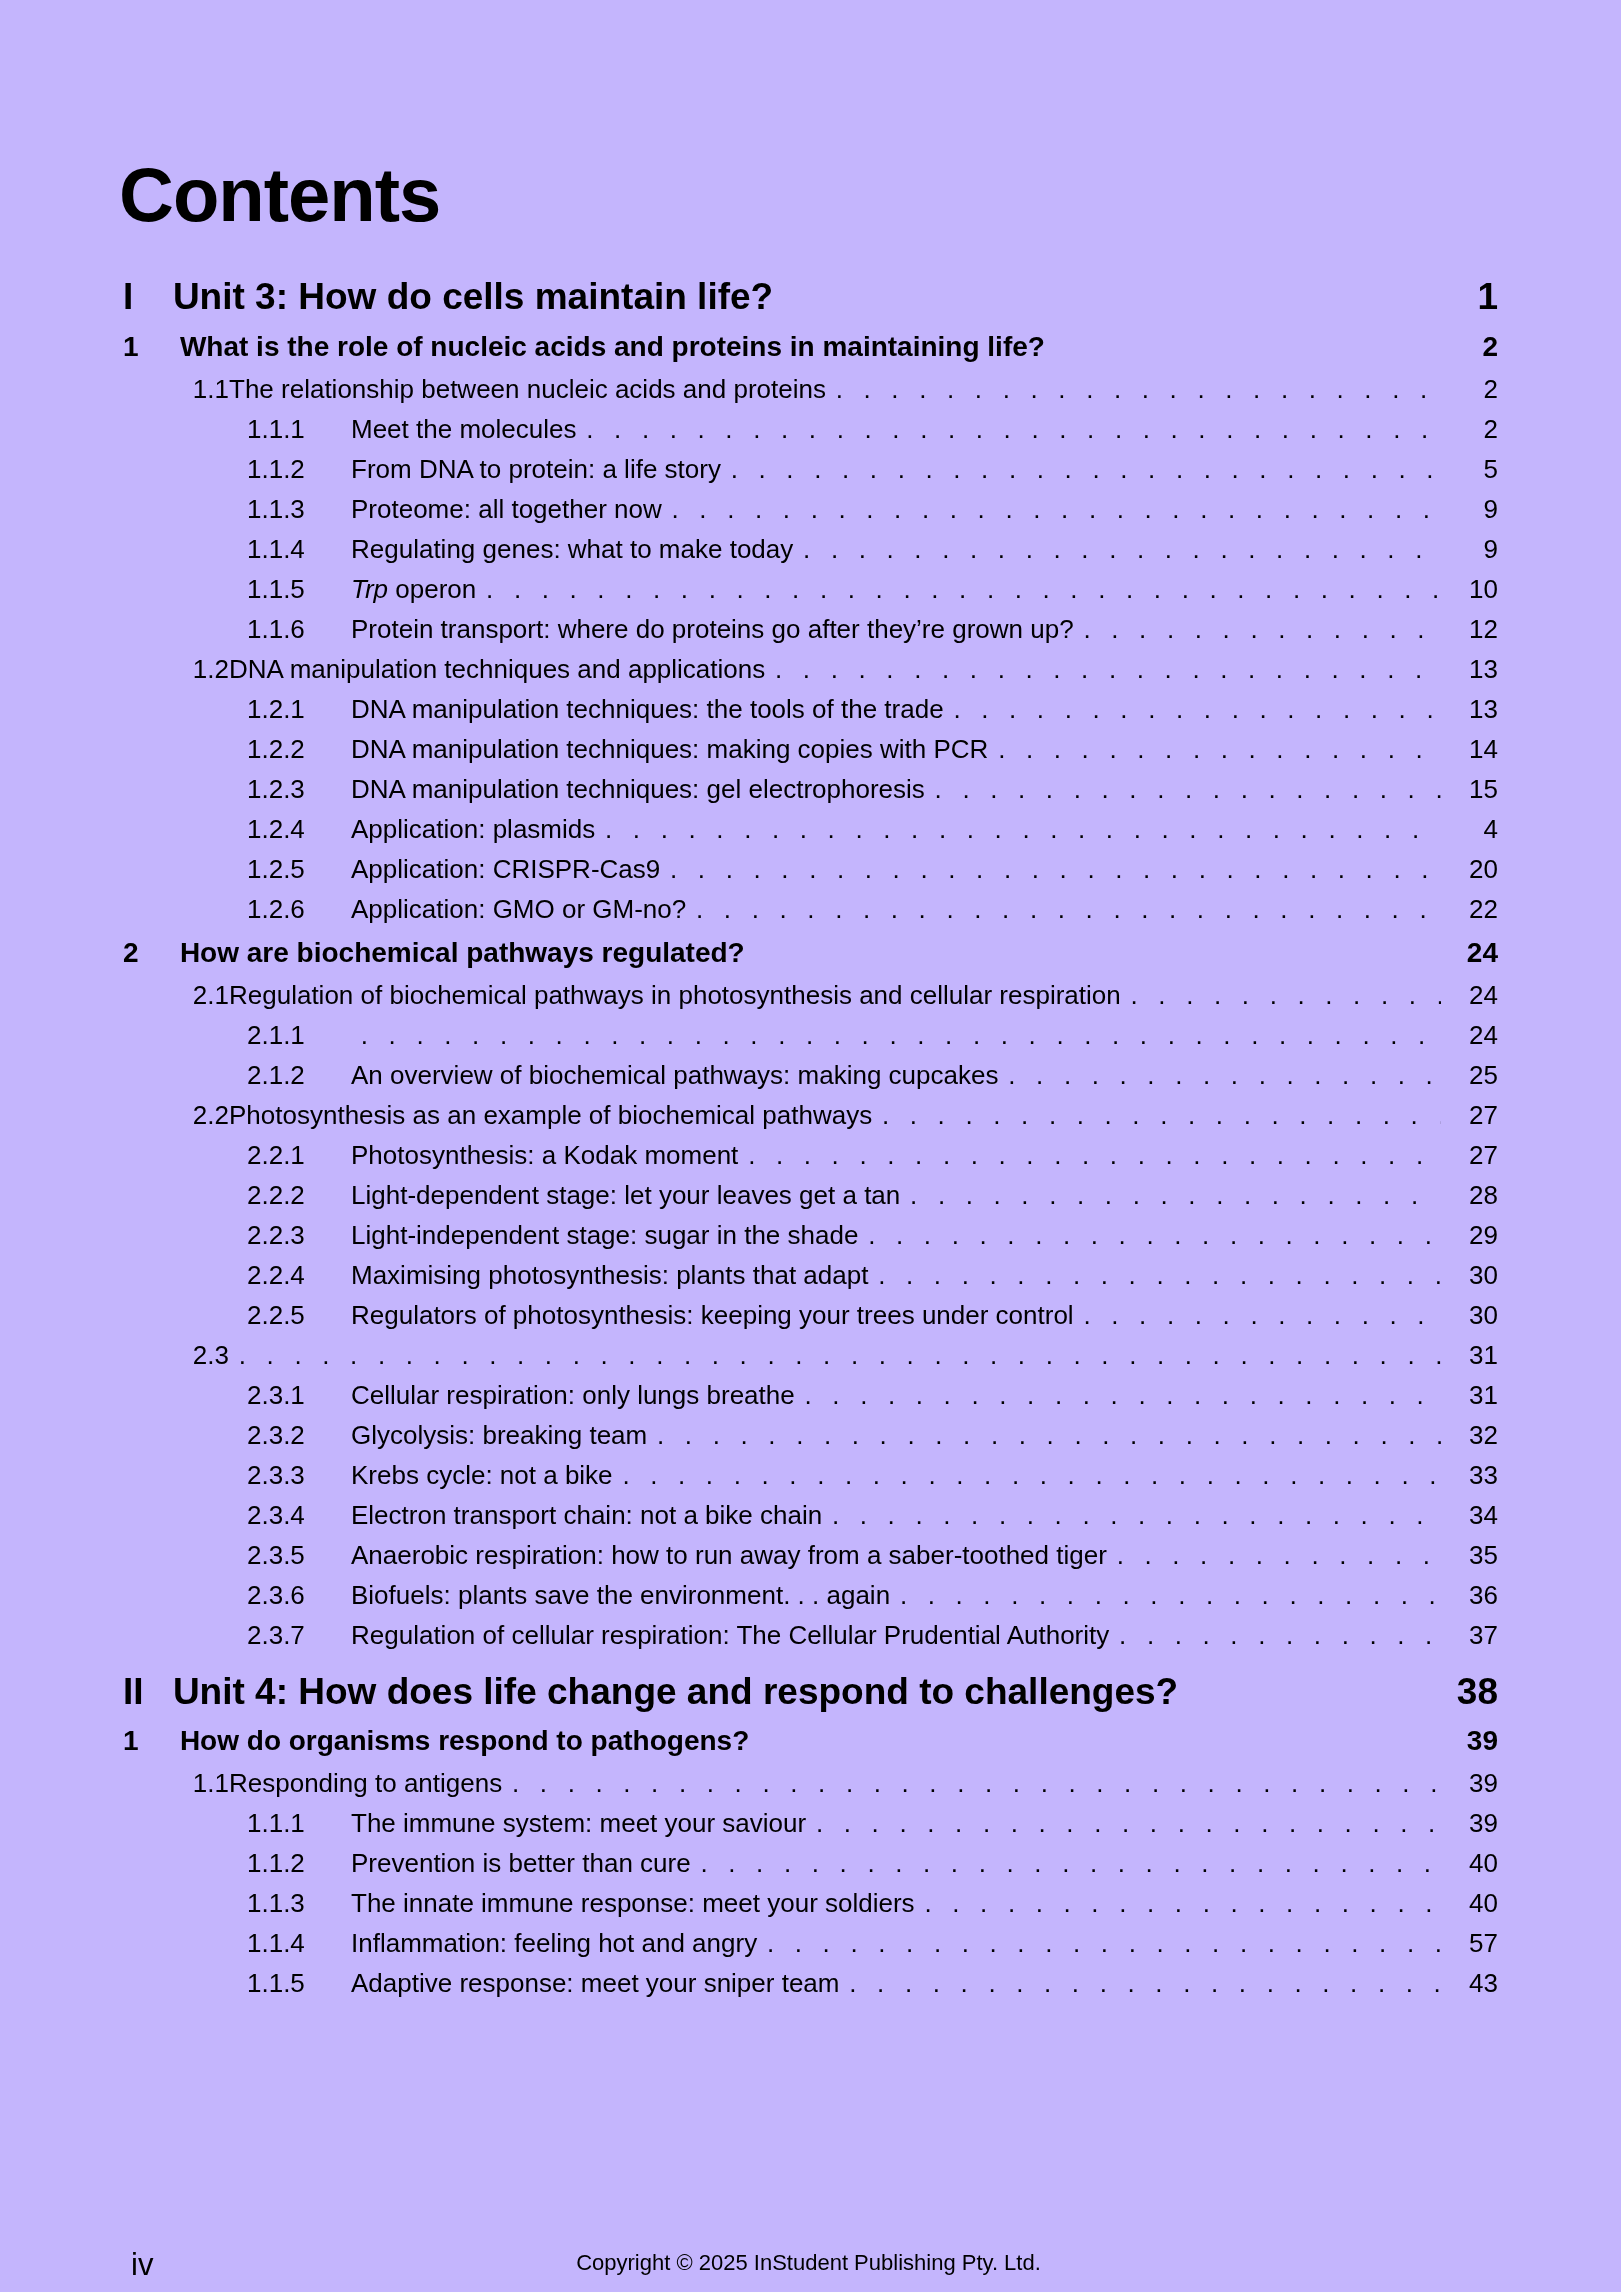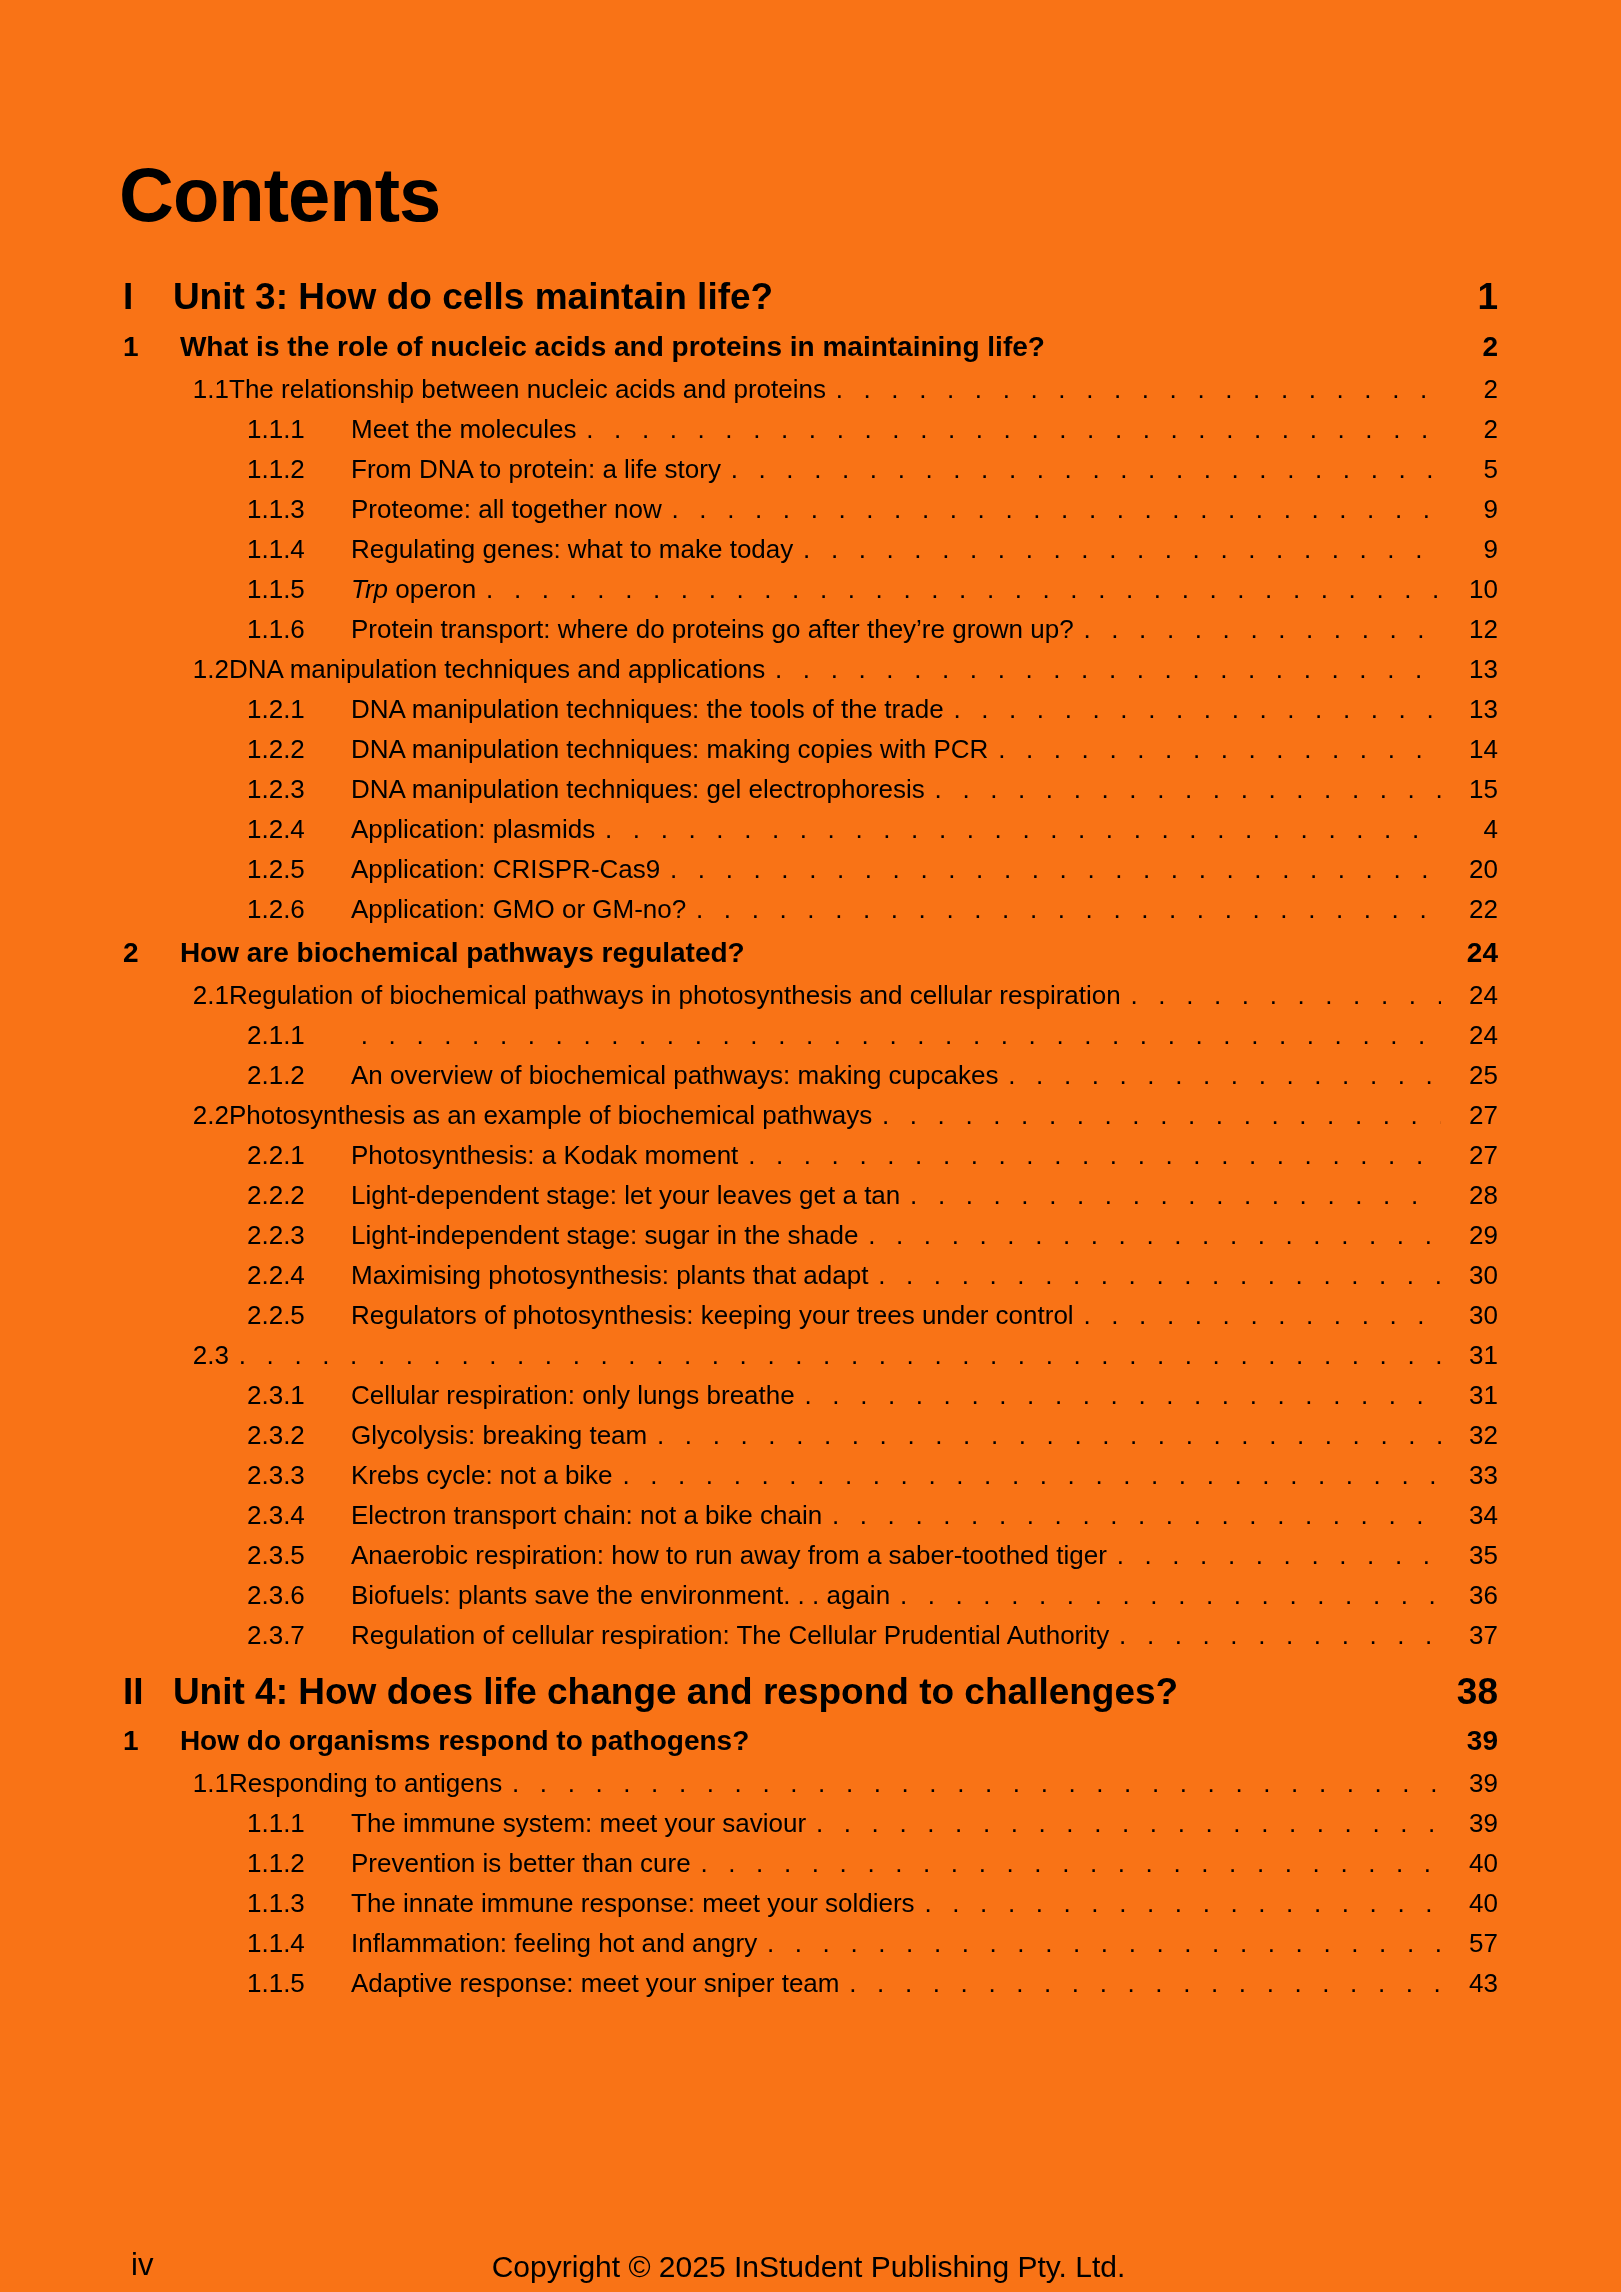--- a/index.html
+++ b/index.html
@@ -6,21 +6,21 @@
     margin: 0;
     padding: 0;
     background: #ffffff;
     color: #000000;
     font-family: "Liberation Sans", sans-serif;
   }
   .page {
     position: relative;
     width: 1621px;
     height: 2293px;
-    background: #f97316;
+    background: #c4b5fd;
     overflow: hidden;
   }
   .content {
     position: absolute;
     left: 119px;
     top: 157px;
     width: 1379px;
   }
   .doc-title {
     font-size: 76px;
@@ -84,21 +84,21 @@
     top: 0;
     font-size: 31px;
     font-weight: normal;
   }
   .footer-copy {
     position: absolute;
     left: 0;
     right: 0;
     top: 2.9px;
     text-align: center;
-    font-size: 30px;
+    font-size: 22px;
   }
 </style>
 </head>
 <body>
 
 <div class="page">
   <div class="content">
     <h1 class="doc-title">Contents</h1>
     <div id="toc">
         <div class="row row-part">

